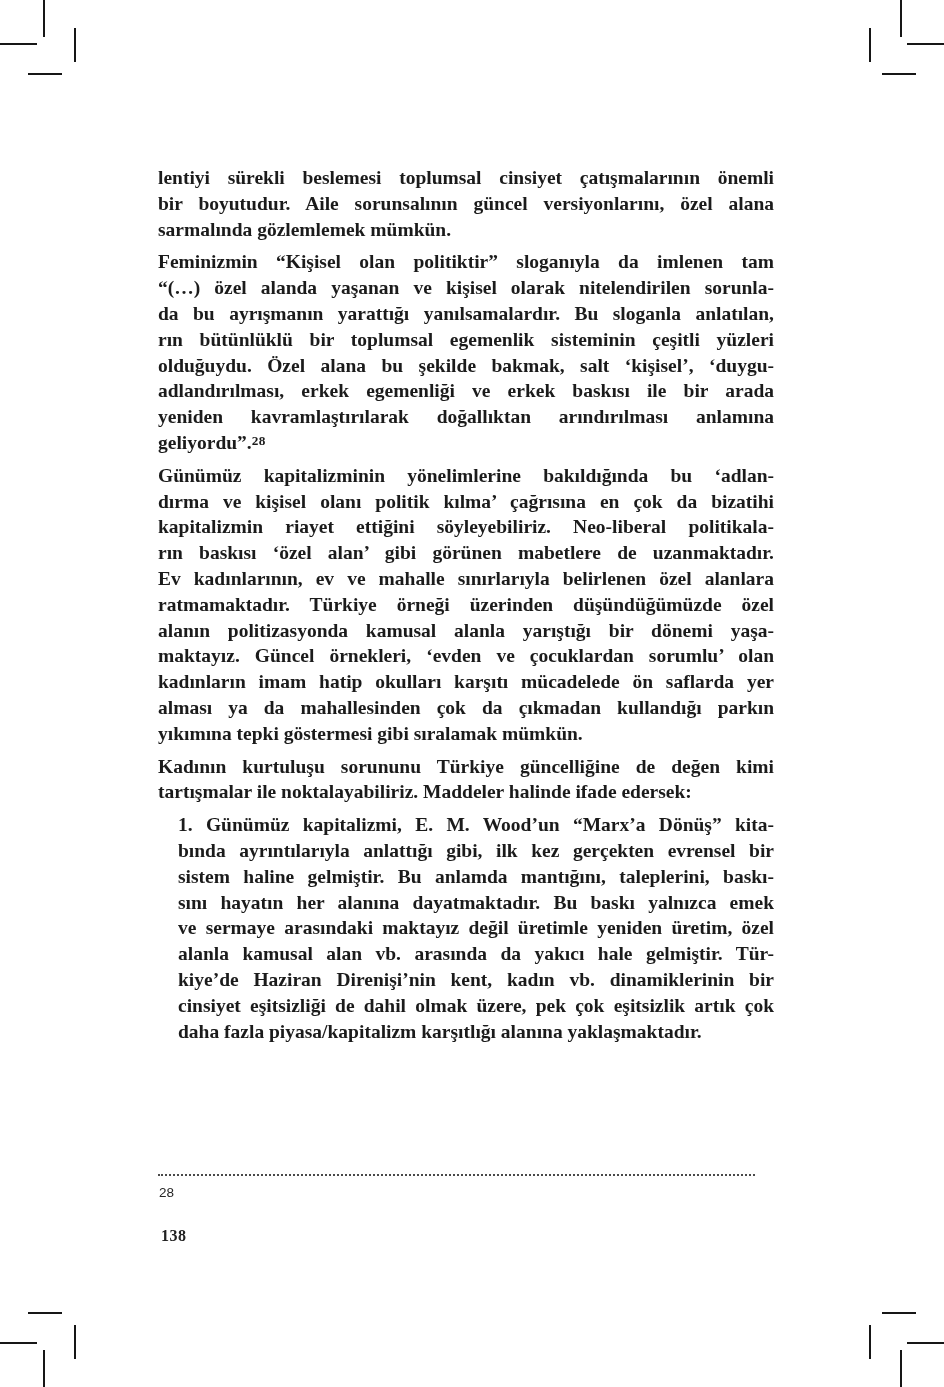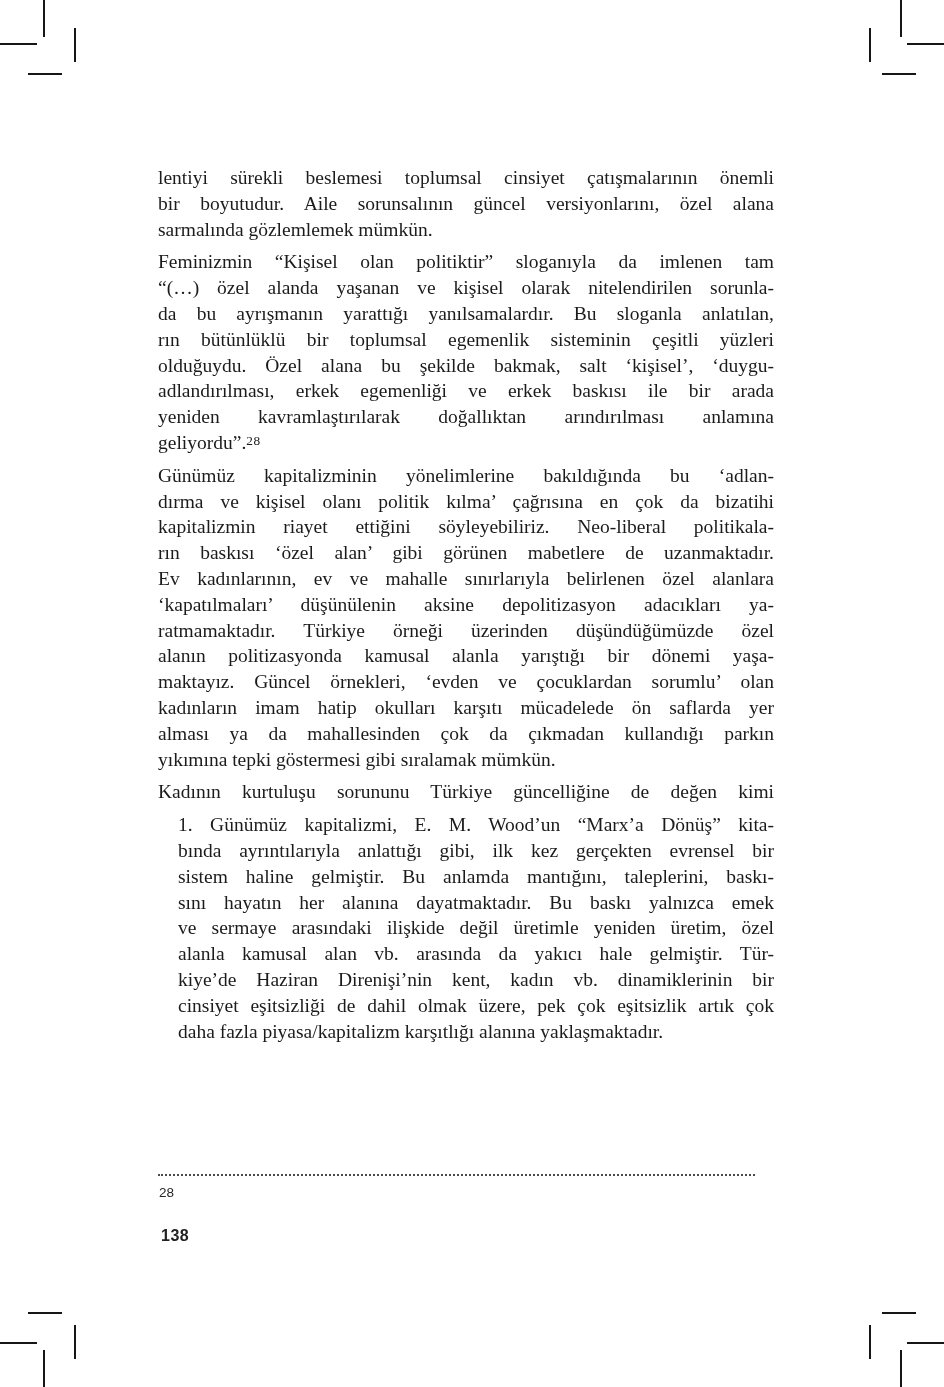--- a/index.html
+++ b/index.html
@@ -7,21 +7,21 @@
     width:944px;height:1387px;position:relative;background:#ffffff;
     font-family:"Liberation Serif","DejaVu Serif",serif;color:#1b1b1b;
     overflow:hidden;
   }
   .crop{position:absolute;background:#161616;}
   .crop.v{width:2px;}
   .crop.h{height:2px;}
 
   .textblock{
     position:absolute;left:158px;top:165px;width:616px;
-    font-size:19.5px;line-height:25.8px;
+    font-size:19.5px;line-height:25.8px;font-weight:bold;
   }
   .para{margin:0 0 7px 0;}
   .para:last-child{margin-bottom:0;margin-left:20px;}
   .line{
     text-align:justify;
     text-align-last:justify;
     height:25.8px;overflow:hidden;white-space:normal;
   }
   .line.last{text-align-last:left;}
   .fnref{
@@ -33,21 +33,21 @@
     border-top:2px dotted #4a4a4a;
   }
   .footnote{
     position:absolute;left:159px;top:1184px;width:640px;
     font-family:"Liberation Sans","DejaVu Sans",sans-serif;
     font-size:13.5px;line-height:18px;color:#262626;
     display:flex;gap:9px;
   }
   .pagenum{
     position:absolute;left:161px;top:1227px;
-    font-family:Liberation Sans, sans-serif;
+    font-family:Liberation Serif, serif;
     font-size:16px;font-weight:bold;color:#222;letter-spacing:0.5px;
   }
 </style>
 </head>
 <body>
 
 <div class="crop v" style="left:43px;top:0;height:37px;"></div>
 <div class="crop h" style="left:0;top:43px;width:37px;"></div>
 <div class="crop v" style="left:74px;top:28px;height:34px;"></div>
 <div class="crop h" style="left:28px;top:73px;width:34px;"></div>
@@ -82,37 +82,37 @@
       <div class="line">adlandırılması, erkek egemenliği ve erkek baskısı ile bir arada</div>
       <div class="line">yeniden kavramlaştırılarak doğallıktan arındırılması anlamına</div>
       <div class="line last">geliyordu”.<span class="fnref">28</span></div>
     </div>
     <div class="para">
       <div class="line">Günümüz kapitalizminin yönelimlerine bakıldığında bu ‘adlan-</div>
       <div class="line">dırma ve kişisel olanı politik kılma’ çağrısına en çok da bizatihi</div>
       <div class="line">kapitalizmin riayet ettiğini söyleyebiliriz. Neo-liberal politikala-</div>
       <div class="line">rın baskısı ‘özel alan’ gibi görünen mabetlere de uzanmaktadır.</div>
       <div class="line">Ev kadınlarının, ev ve mahalle sınırlarıyla belirlenen özel alanlara</div>
-      <div class="line">‘kapatılmaları’ düşünülenin aksine depolitizasyon adacıkları ya-</div>
       <div class="line">ratmamaktadır. Türkiye örneği üzerinden düşündüğümüzde özel</div>
       <div class="line">alanın politizasyonda kamusal alanla yarıştığı bir dönemi yaşa-</div>
       <div class="line">maktayız. Güncel örnekleri, ‘evden ve çocuklardan sorumlu’ olan</div>
       <div class="line">kadınların imam hatip okulları karşıtı mücadelede ön saflarda yer</div>
       <div class="line">alması ya da mahallesinden çok da çıkmadan kullandığı parkın</div>
       <div class="line last">yıkımına tepki göstermesi gibi sıralamak mümkün.</div>
     </div>
     <div class="para">
       <div class="line">Kadının kurtuluşu sorununu Türkiye güncelliğine de değen kimi</div>
+      <div class="line last">tartışmalar ile noktalayabiliriz. Maddeler halinde ifade edersek:</div>
     </div>
     <div class="para">
       <div class="line">1. Günümüz kapitalizmi, E. M. Wood’un “Marx’a Dönüş” kita-</div>
       <div class="line">bında ayrıntılarıyla anlattığı gibi, ilk kez gerçekten evrensel bir</div>
       <div class="line">sistem haline gelmiştir. Bu anlamda mantığını, taleplerini, baskı-</div>
       <div class="line">sını hayatın her alanına dayatmaktadır. Bu baskı yalnızca emek</div>
-      <div class="line">ve sermaye arasındaki ilişkide değil üretimle yeniden üretim, özel</div>
+      <div class="line">ve sermaye arasındaki maktayız değil üretimle yeniden üretim, özel</div>
       <div class="line">alanla kamusal alan vb. arasında da yakıcı hale gelmiştir. Tür-</div>
       <div class="line">kiye’de Haziran Direnişi’nin kent, kadın vb. dinamiklerinin bir</div>
       <div class="line">cinsiyet eşitsizliği de dahil olmak üzere, pek çok eşitsizlik artık çok</div>
       <div class="line last">daha fazla piyasa/kapitalizm karşıtlığı alanına yaklaşmaktadır.</div>
     </div>
   </div>
 
 <div class="footnote-rule"></div>
 <div class="footnote">
   <span>28</span>

